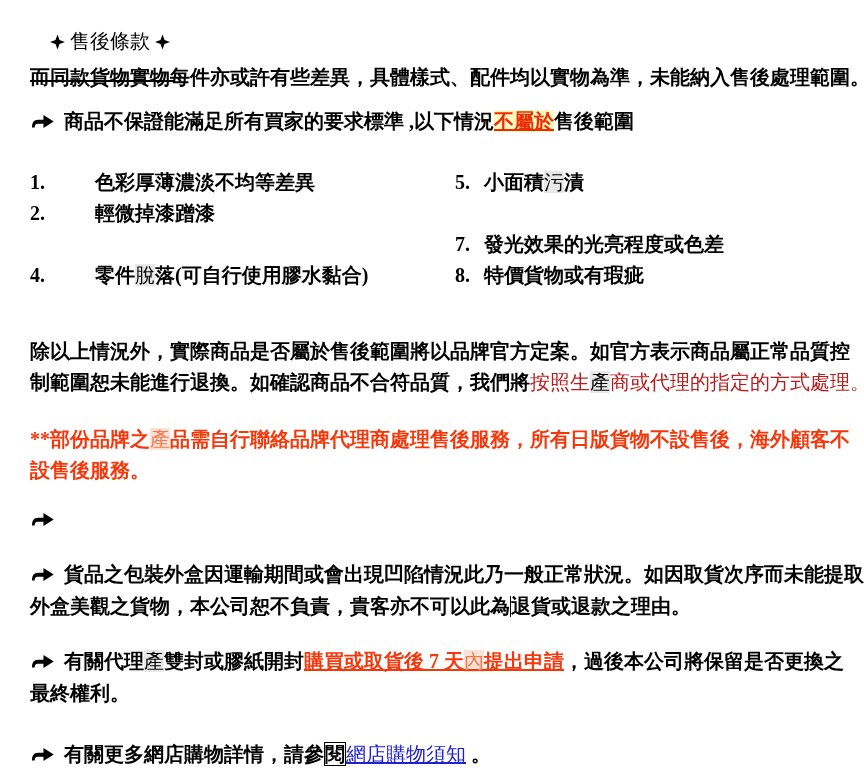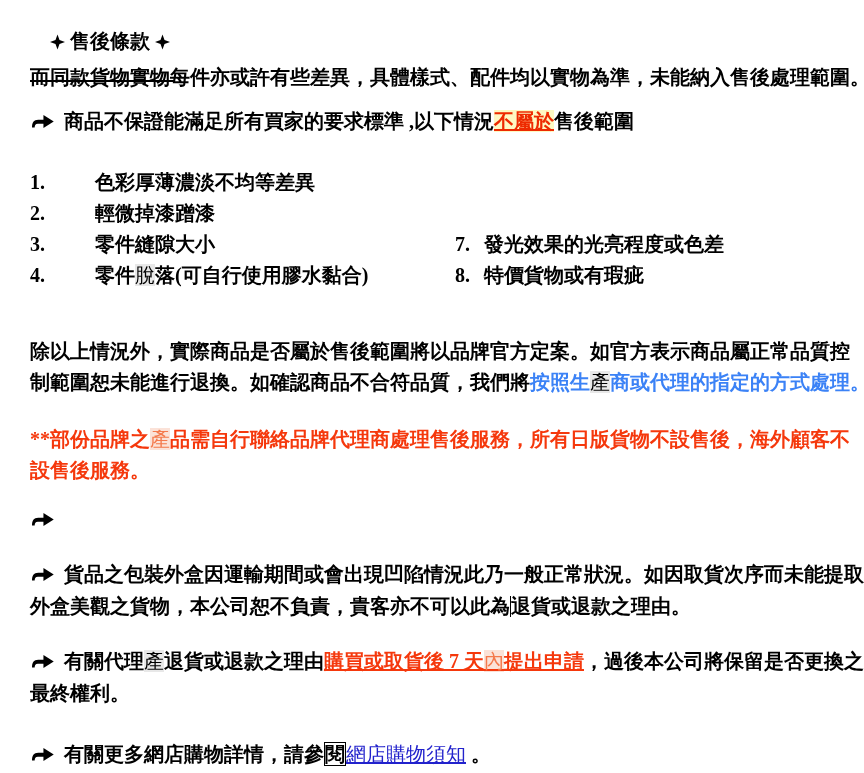--- a/index.html
+++ b/index.html
@@ -8,31 +8,31 @@
     font-family:"Liberation Serif","DejaVu Serif",serif;
     color:#000000; overflow:hidden;
   }
   .line {
     position:absolute; left:30px; white-space:pre;
     font-size:20px; font-weight:bold; line-height:25px; color:#000;
   }
   .title-block {
     position:absolute; left:30px; top:5px;
     border-bottom:2px solid #000; padding:0 5px 2px 0;
-    font-size:20px; font-weight:bold; white-space:pre;
+    font-size:20px; font-weight:normal; white-space:pre;
   }
   .star-icon { display:inline-block; width:15px; height:16px; vertical-align:-2px; }
   .arrow-icon { display:inline-block; width:25px; height:15px; margin-right:9px; vertical-align:-1px; }
   .alt  { background:#e8e8e8; font-weight:normal; }
   .alt-red { background:#fbe2d8; color:#f4794c; font-weight:normal; }
   .red  { color:#f5380c; }
   .hl-not-covered { background:#fef9c3; color:#ee2a00; text-decoration:underline; }
   .red-ul { color:#f5380c; text-decoration:underline; }
   .link { color:#2222cc; text-decoration:underline; font-weight:normal; cursor:pointer; }
-  .plain { font-weight:bold; color:#3b82f6; }
+  .plain { font-weight:normal; color:#b91c1c; }
   .boxed { border:1px solid #000; }
   .caret { display:inline-block; width:1px; height:21px; background:#000; vertical-align:-4px; }
   .li-num-left  { display:inline-block; width:65px; }
   .li-num-right { display:inline-block; width:29px; }
 </style>
 </head>
 <body>
 
 <div class="page">
 
@@ -45,43 +45,43 @@
   </div>
 
   <div class="line" style="top:65px">而同款貨物實物每件亦或許有些差異，具體樣式、配件均以實物為準，未能納入售後處理範圍。</div>
 
   <div class="line" style="top:109px"><svg class="arrow-icon" viewBox="0 0 26 16">
         <path d="M14 1 L25 8 L14 15 L14 10.5 L8 10.5 C5.5 10.5 4.8 12 4.6 14.5 L1.8 14.5 C1.8 9 3.5 6 8.5 6 L14 6 Z" fill="#000"></path>
       </svg><span>商品不保證能滿足所有買家的要求標準 ,以下情況</span><span class="hl-not-covered">不屬於</span><span>售後範圍</span></div>
 
   <div class="line" style="top:170px"><span class="li-num-left">1.</span><span>色彩厚薄濃淡不均等差異</span><span class="alt"></span><span></span></div>
   <div class="line" style="top:201px"><span class="li-num-left">2.</span><span>輕微掉漆蹭漆</span><span class="alt"></span><span></span></div>
-  <div class="line" style="top:232px"><span class="li-num-left">3.</span><span>零件縫隙大小</span><span class="alt"></span><span></span></div>
   <div class="line" style="top:263px"><span class="li-num-left">4.</span><span>零件</span><span class="alt">脫</span><span>落(可自行使用膠水黏合)</span></div>
 
+  <div class="line" style="left:455px; top:170px"><span class="li-num-right">5.</span><span>小面積</span><span class="alt">污</span><span>漬</span></div>
   <div class="line" style="left:455px; top:232px"><span class="li-num-right">7.</span><span>發光效果的光亮程度或色差</span><span class="alt"></span><span></span></div>
   <div class="line" style="left:455px; top:263px"><span class="li-num-right">8.</span><span>特價貨物或有瑕疵</span><span class="alt"></span><span></span></div>
 
   <div class="line" style="top:339px">除以上情況外，實際商品是否屬於售後範圍將以品牌官方定案。如官方表示商品屬正常品質控</div>
   <div class="line" style="top:370px"><span>制範圍恕未能進行退換。如確認商品不合符品質，我們將</span><span class="plain">按照生</span><span class="alt">產</span><span class="plain">商或代理的指定的方式處理。</span></div>
 
   <div class="line red" style="top:427px"><span>**部份品牌之</span><span class="alt-red">產</span><span>品需自行聯絡品牌代理商處理售後服務，所有日版貨物不設售後，海外顧客不</span></div>
   <div class="line red" style="top:458px">設售後服務。</div>
 
   <div class="line" style="top:507px"><svg class="arrow-icon" viewBox="0 0 26 16">
         <path d="M14 1 L25 8 L14 15 L14 10.5 L8 10.5 C5.5 10.5 4.8 12 4.6 14.5 L1.8 14.5 C1.8 9 3.5 6 8.5 6 L14 6 Z" fill="#000"></path>
       </svg></div>
 
   <div class="line" style="top:562px"><svg class="arrow-icon" viewBox="0 0 26 16">
         <path d="M14 1 L25 8 L14 15 L14 10.5 L8 10.5 C5.5 10.5 4.8 12 4.6 14.5 L1.8 14.5 C1.8 9 3.5 6 8.5 6 L14 6 Z" fill="#000"></path>
       </svg><span>貨品之包裝外盒因運輸期間或會出現凹陷情況此乃一般正常狀況。如因取貨次序而未能提取</span></div>
   <div class="line" style="top:594px"><span>外盒美觀之貨物，本公司恕不負責，貴客亦不可以此為</span><span class="caret"></span><span>退貨或退款之理由。</span></div>
 
   <div class="line" style="top:649px"><svg class="arrow-icon" viewBox="0 0 26 16">
         <path d="M14 1 L25 8 L14 15 L14 10.5 L8 10.5 C5.5 10.5 4.8 12 4.6 14.5 L1.8 14.5 C1.8 9 3.5 6 8.5 6 L14 6 Z" fill="#000"></path>
-      </svg><span>有關代理</span><span class="alt">產</span><span>退貨或退款之理由</span><span class="red-ul"><span>購買或取貨後 7 天</span><span class="alt-red">內</span><span>提出申請</span></span><span>，過後本公司將保留是否更換之</span></div>
+      </svg><span>有關代理</span><span class="alt">產</span><span>雙封或膠紙開封</span><span class="red-ul"><span>購買或取貨後 7 天</span><span class="alt-red">內</span><span>提出申請</span></span><span>，過後本公司將保留是否更換之</span></div>
   <div class="line" style="top:681px">最終權利。</div>
 
   <div class="line" style="top:742px"><svg class="arrow-icon" viewBox="0 0 26 16">
         <path d="M14 1 L25 8 L14 15 L14 10.5 L8 10.5 C5.5 10.5 4.8 12 4.6 14.5 L1.8 14.5 C1.8 9 3.5 6 8.5 6 L14 6 Z" fill="#000"></path>
       </svg><span>有關更多網店購物詳情，請參</span><span class="boxed">閱</span><a class="link">網店購物須知</a><span> 。</span></div>
 
 </div>
 
 </body></html>

